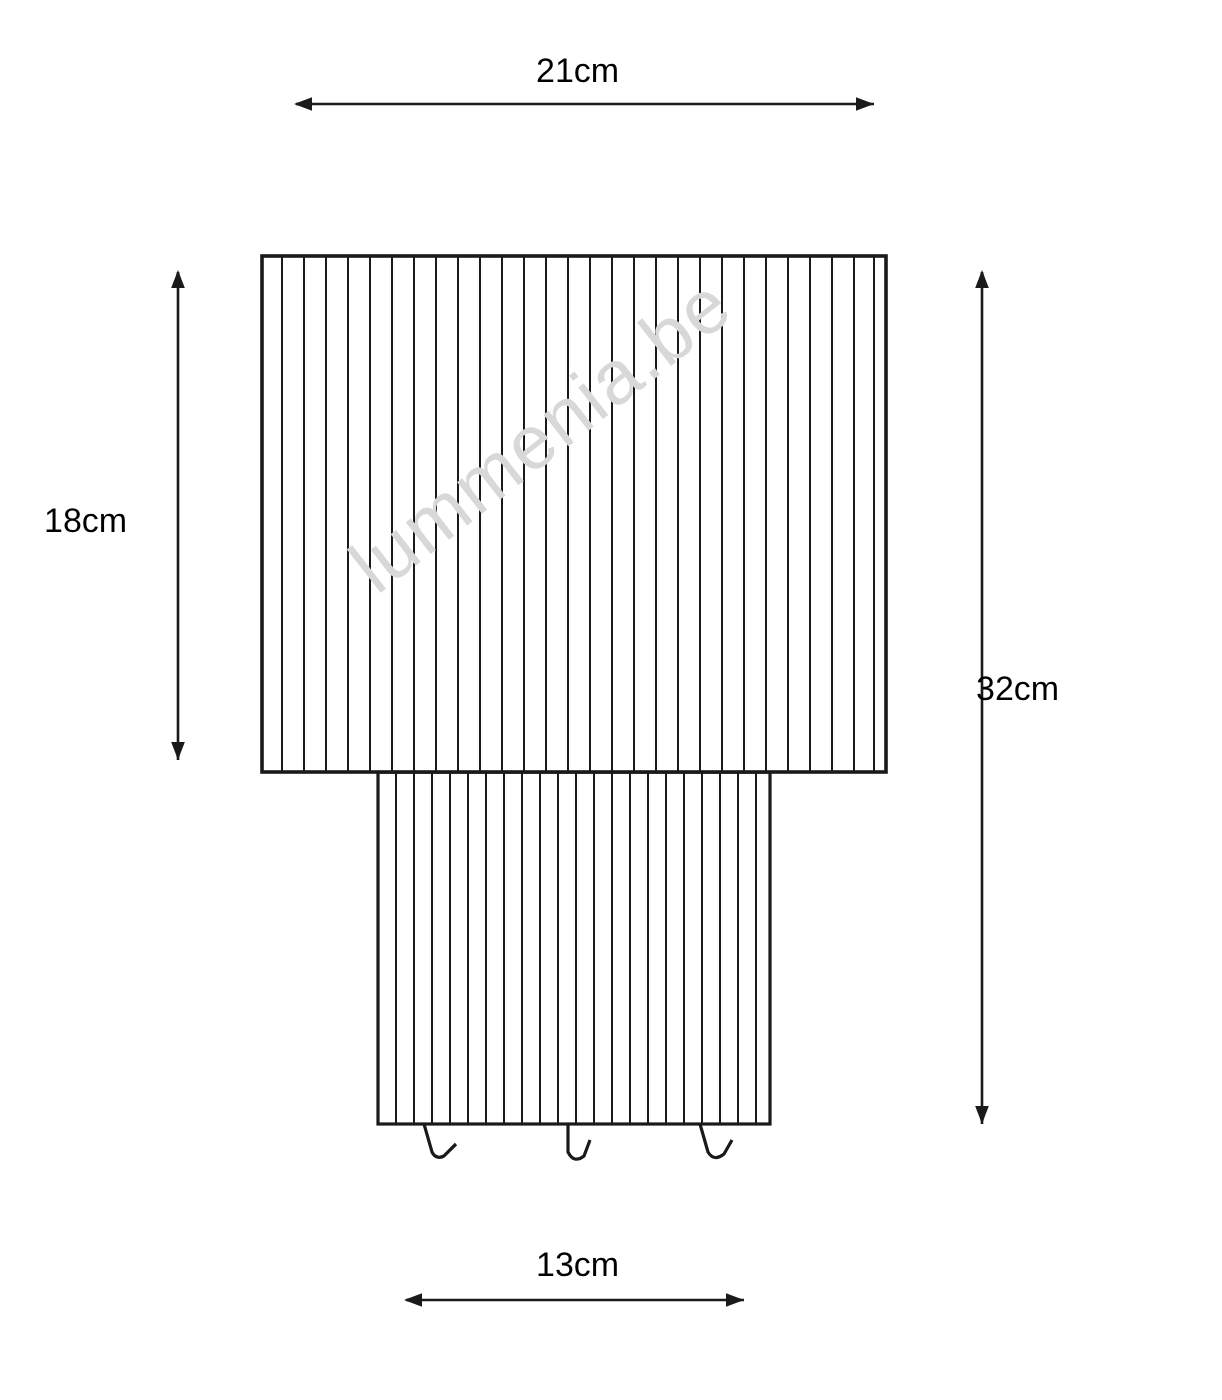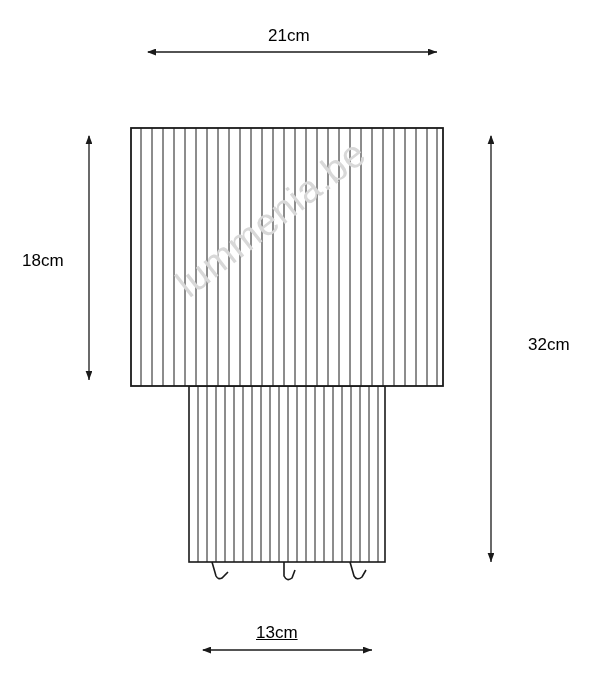--- a/index.html
+++ b/index.html
@@ -29,22 +29,22 @@
   .dim-label {
     position: absolute;
     font-family: "Liberation Sans", sans-serif;
     font-size: 17px;
     color: #000000;
     white-space: nowrap;
     letter-spacing: 0px;
   }
   #label-top    { left: 268px; top: 26px; }
   #label-left   { left: 22px;  top: 251px; }
-  #label-right  { left: 528px; top: 335px; }
-  #label-bottom { left: 256px; top: 623px; text-decoration: underline; }
+  #label-right  { left: 488px; top: 335px; }
+  #label-bottom { left: 268px; top: 623px; }
   .watermark {
     position: absolute;
     left: 168px;
     top: 272px;
     font-family: "Liberation Sans", sans-serif;
     font-size: 38px;
     color: #d8d8d8;
     transform: rotate(-38deg);
     transform-origin: left top;
     pointer-events: none;

